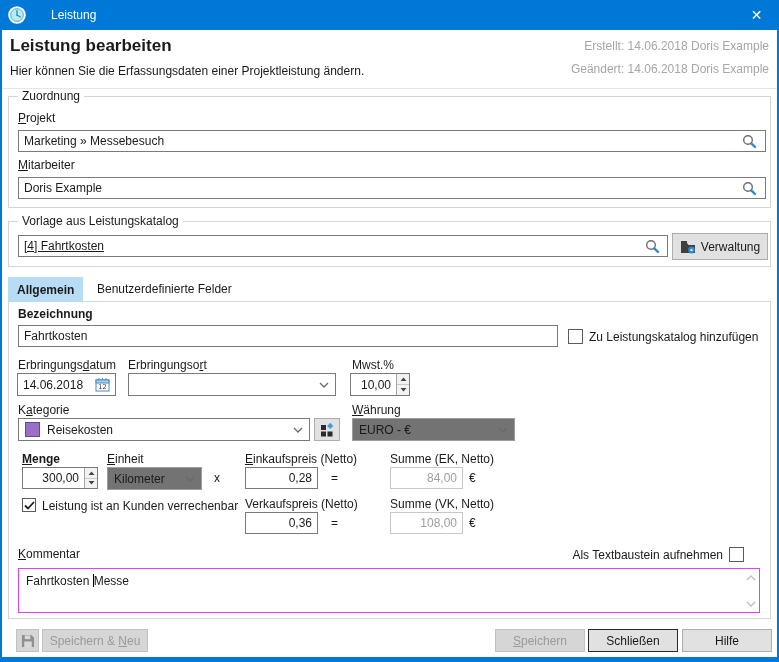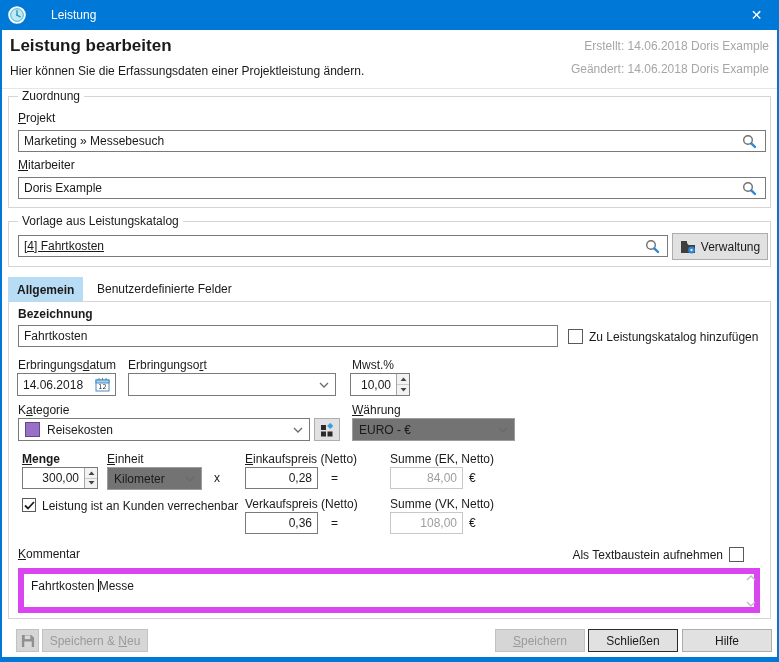--- a/index.html
+++ b/index.html
@@ -44,21 +44,21 @@
   .tab{display:flex;align-items:center;padding:0 9px;font-size:12px;box-sizing:border-box;}
   .tab.active{background:#b7dcf3;font-weight:bold;z-index:2;}
   .tabbox{border:1px solid #d5d5d5;box-sizing:border-box;}
   
   .spin{display:flex;flex-direction:column;border-left:1px solid #a6a6a6;box-sizing:border-box;}
   .spin-btn{flex:1;display:flex;align-items:center;justify-content:center;background:#f2f2f2;}
   .spin-btn:first-child{border-bottom:1px solid #c9c9c9;}
   
   .swatch{width:15px;height:15px;background:#9a6fc8;border:1px solid #5f4a8a;box-sizing:border-box;margin-right:7px;flex:0 0 auto;}
   .sign{font-size:12px;}
-  .comment{border:6px solid #d946ef;box-sizing:border-box;background:#fff;font-size:12px;padding:5px 7px;}
+  .comment{border:1px solid #d946ef;box-sizing:border-box;background:#fff;font-size:12px;padding:5px 7px;}
   .cursorline{display:inline-block;width:1px;height:13px;background:#000;vertical-align:-2px;}
 </style>
 </head>
 <body>
 
 <div class="window">
 
   <div class="abs titlebar">
     <svg class="abs" style="left:8px;top:6px" width="18" height="18" viewBox="0 0 18 18">
       <circle cx="9" cy="9" r="8" fill="#d8f1f8" stroke="#ffffff" stroke-width="1.6"></circle>

